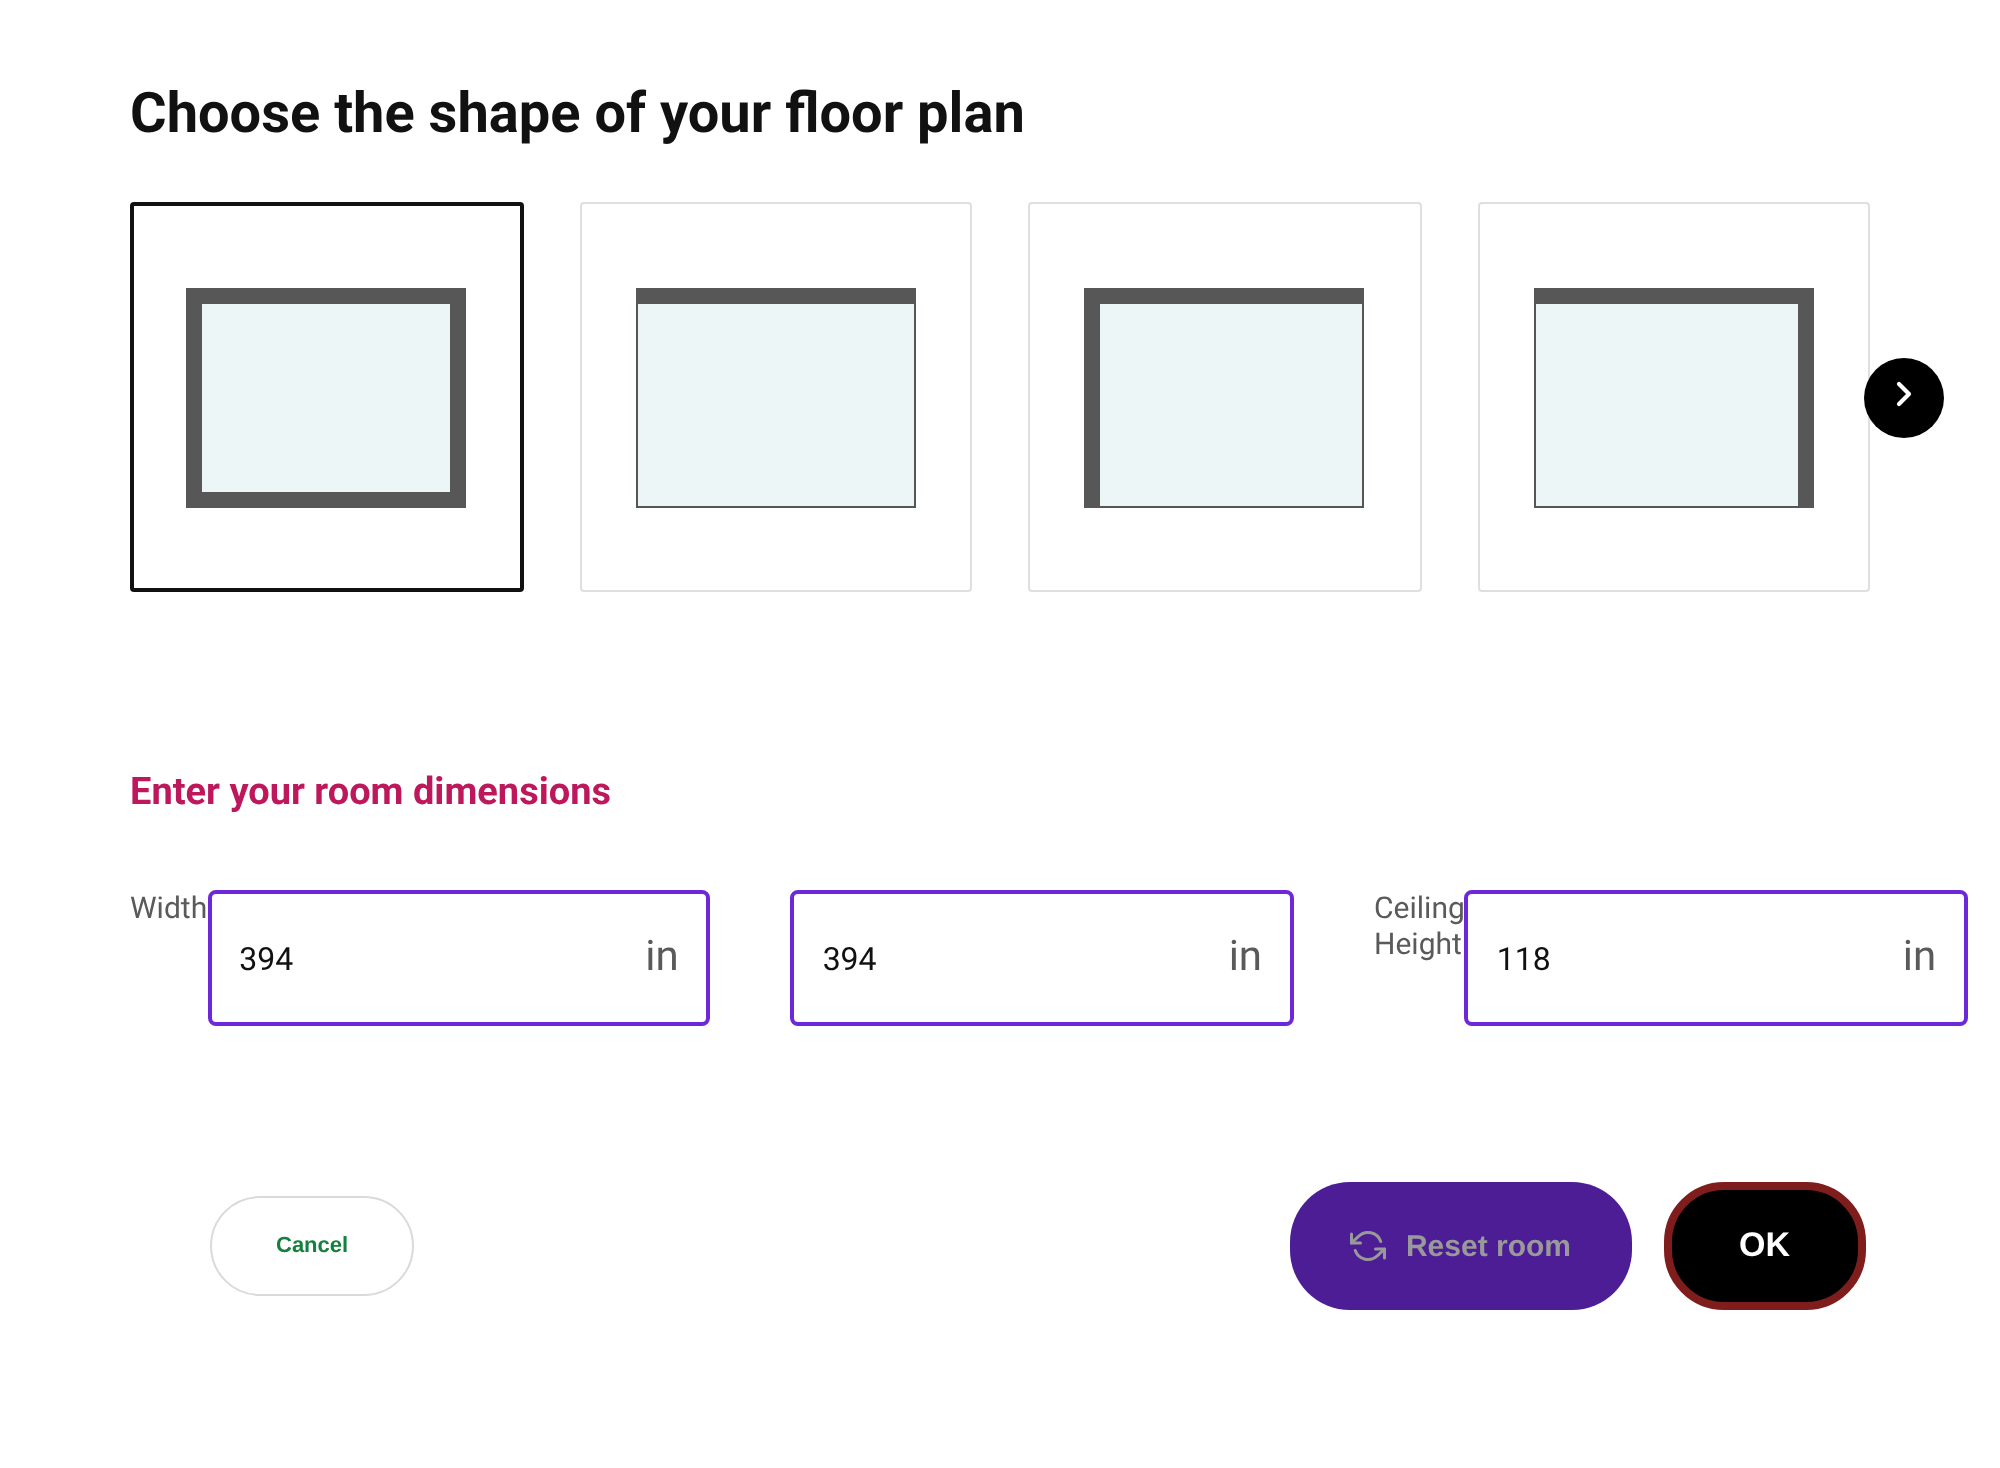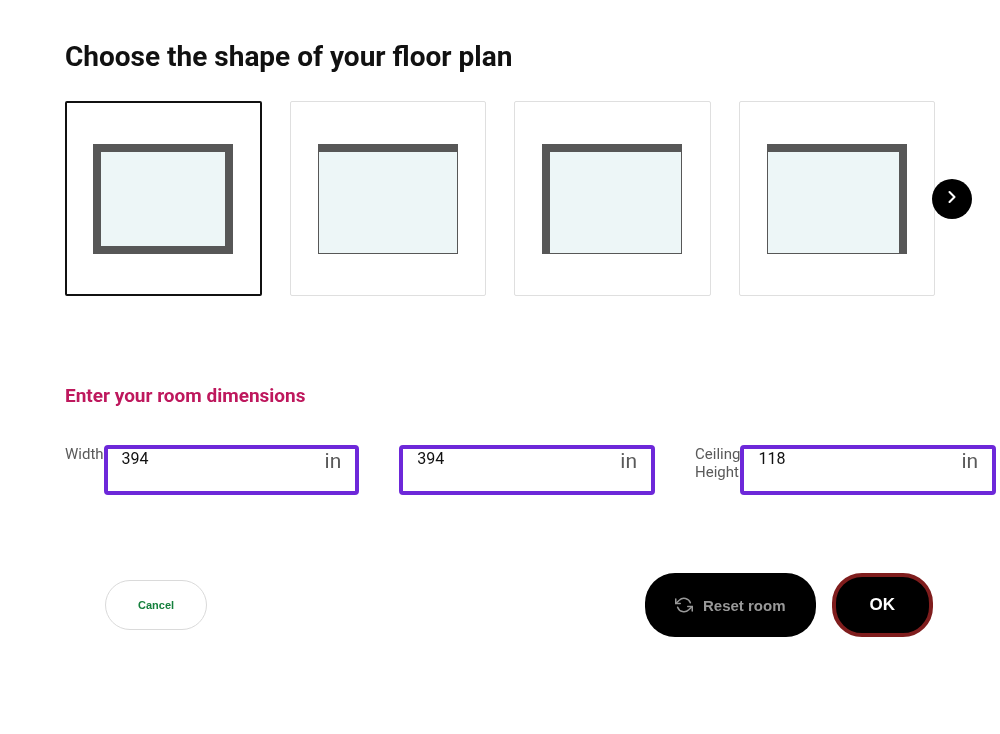--- a/index.html
+++ b/index.html
@@ -103,25 +103,25 @@
     }
     .dimension-label {
       font-size: 15px;
       color: #5a5a5a;
       margin-bottom: 10px;
       font-weight: 400;
     }
     .input-wrapper {
       position: relative;
       display: flex;
-      align-items: flex-start;
-      border: 4px solid #6d28d9;
+      align-items: center;
+      border: 2px solid #6d28d9;
       border-radius: 4px;
       padding: 0 14px;
-      height: 50px;
+      height: 68px;
     }
     .dimension-input {
       border: none;
       outline: none;
       font-size: 16px;
       color: #111111;
       flex: 1;
       background: transparent;
       font-family: inherit;
     }
@@ -146,21 +146,21 @@
       cursor: pointer;
       margin-left: 40px;
     }
     .right-buttons {
       display: flex;
       gap: 16px;
     }
     .btn-reset {
       padding: 18px 30px;
       border-radius: 30px;
-      background: #000000;
+      background: #4c1d95;
       border: none;
       font-size: 15px;
       font-weight: 700;
       color: #999999;
       cursor: pointer;
       display: flex;
       align-items: center;
       gap: 10px;
     }
     .reset-icon {

